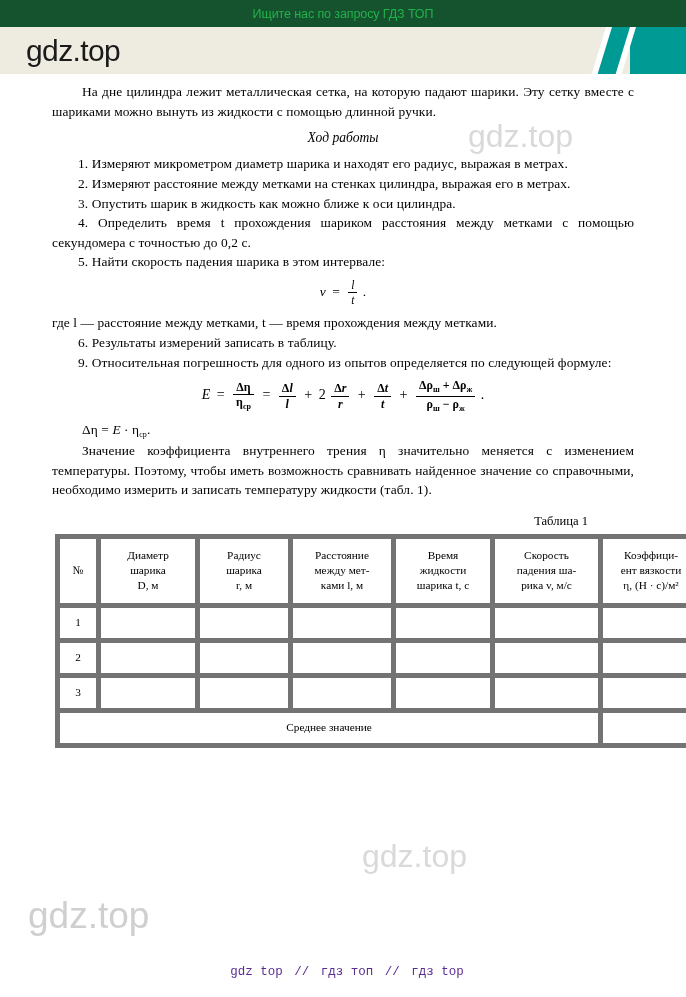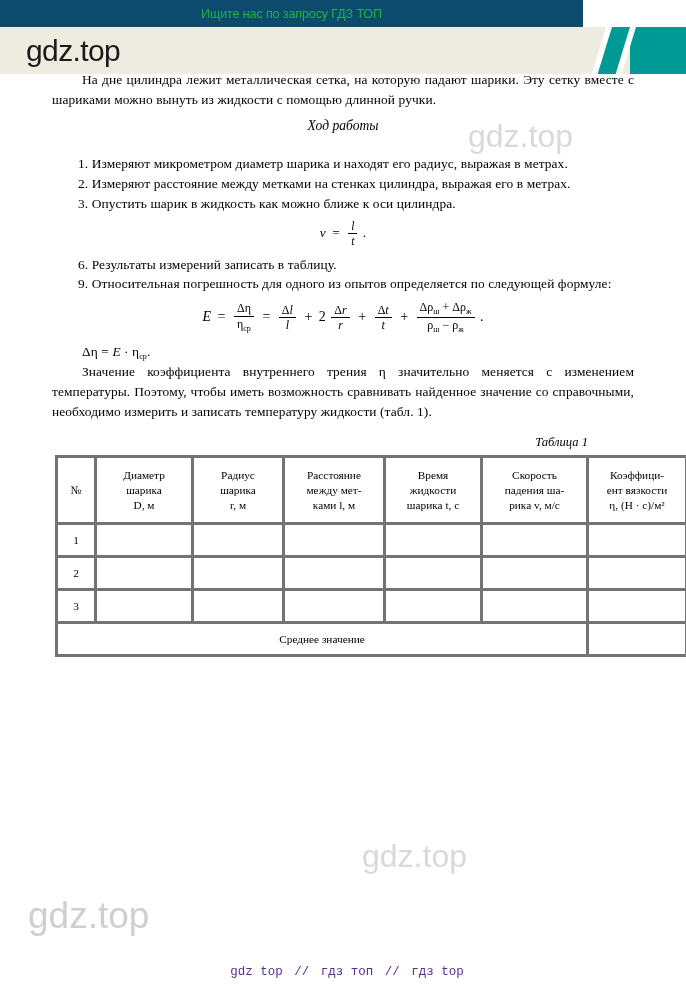--- a/index.html
+++ b/index.html
@@ -13,23 +13,23 @@
     position: relative;
     font-family: "Liberation Serif", serif;
     color: #000;
     overflow: hidden;
   }
 
   
   .promo-strip {
     position: absolute;
     top: 0; left: 0;
-    width: 583px;
+    width: 686px;
     height: 27px;
-    background: #0c4a6e;
+    background: #14532d;
     display: flex;
     align-items: center;
     justify-content: center;
   }
   .promo-text {
     font-family: "Liberation Sans", sans-serif;
     font-size: 12.5px;
     color: #22b24c;
     letter-spacing: -0.1px;
     white-space: nowrap;
@@ -77,21 +77,21 @@
     width: 18px;
     height: 47px;
     background: #009a95;
     transform: skewX(-17deg);
     transform-origin: top right;
   }
 
   
   .page {
     position: absolute;
-    top: 62px; left: 0;
+    top: 74px; left: 0;
     width: 686px;
     height: 880px;
   }
   .content {
     position: absolute;
     left: 52px;
     top: 8px;
     width: 582px;
   }
 
@@ -100,21 +100,21 @@
     font-size: 13.4px;
     line-height: 1.465;
     text-align: justify;
     text-indent: 30px;
     letter-spacing: 0.1px;
   }
   p.para.noindent { text-indent: 0; }
   p.para.tight { text-indent: 26px; }
 
   .center-h {
-    margin: 9px 0 20px 0;
+    margin: 9px 0 8px 0;
     text-align: center;
     font-style: italic;
     font-size: 13.6px;
   }
 
   
   .formula-block {
     margin: 7px 0 7px 0;
     text-align: center;
     font-size: 13.5px;
@@ -139,45 +139,44 @@
   .ital { font-style: italic; }
   .sub {
     font-size: 8px;
     vertical-align: -3px;
     font-style: normal;
   }
   .op { padding: 0 3px; }
 
   .formula-big { font-size: 14px; }
   .formula-big .frac > .num,
-  .formula-big .frac > .den { font-size: 12px; }
+  .formula-big .frac > .den { font-size: 12px; font-weight: bold; }
 
   .inline-formula {
     margin: 2px 0 0 0;
     font-size: 13.5px;
     text-indent: 0;
   }
 
   
   .table-caption {
     text-align: right;
-    font-style: italic;
     font-size: 12.6px;
     margin: 14px 0 5px 0;
     padding-right: 46px;
   }
   table.data-table {
     border-collapse: collapse;
     width: 581px;
     margin-left: 3px;
     table-layout: fixed;
   }
   table.data-table th,
   table.data-table td {
-    border: 3px solid #737373;
+    border: 5px solid #737373;
     font-weight: normal;
     font-size: 11.3px;
     line-height: 1.32;
     text-align: center;
     vertical-align: middle;
     padding: 3px 2px;
   }
   table.data-table thead th { height: 58px; }
   table.data-table tbody td { height: 24px; }
   .col-num { width: 32px; }
@@ -232,31 +231,34 @@
 <div class="page">
   <div class="content">
 
     <p class="para">На дне цилиндра лежит металлическая сетка, на которую падают шарики. Эту сетку вместе с шариками можно вынуть из жидкости с помощью длинной ручки.</p>
 
     <div class="center-h">Ход работы</div>
 
     <p class="para tight">1. Измеряют микрометром диаметр шарика и находят его радиус, выражая в метрах.</p>
     <p class="para tight">2. Измеряют расстояние между метками на стенках цилиндра, выражая его в метрах.</p>
     <p class="para tight">3. Опустить шарик в жидкость как можно ближе к оси цилиндра.</p>
+    <p class="para tight">4. Определить время t прохождения шариком расстояния между метками с помощью секундомера с точностью до 0,2 с.</p>
+    <p class="para tight">5. Найти скорость падения шарика в этом интервале:</p>
 
     <div class="formula-block">
       <span class="ital">v</span>
       <span class="op">=</span>
       <span class="frac">
         <span class="num ital">l</span>
         <span class="den ital">t</span>
       </span>
       <span>.</span>
     </div>
 
+    <p class="para noindent">где l — расстояние между метками, t — время прохождения между метками.</p>
 
     <p class="para tight">6. Результаты измерений записать в таблицу.</p>
     <p class="para tight">9. Относительная погрешность для одного из опытов определяется по следующей формуле:</p>
 
     <div class="formula-block formula-big">
       <span class="ital">E</span>
       <span class="op">=</span>
       <span class="frac">
         <span class="num">Δη</span>
         <span class="den">η<span class="sub">ср</span></span>

